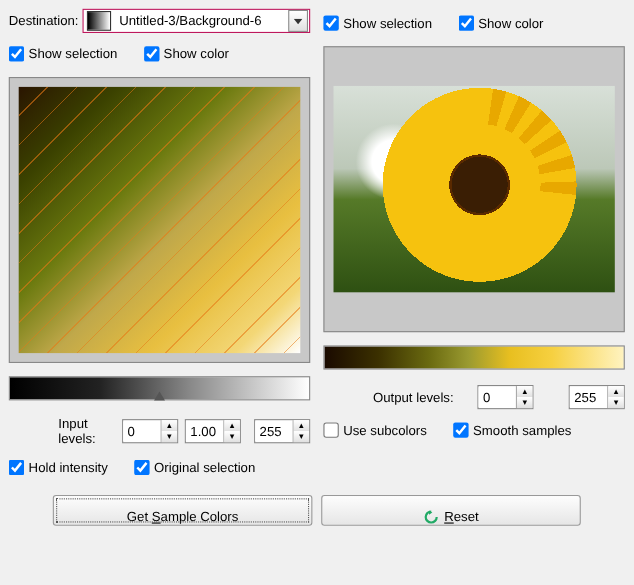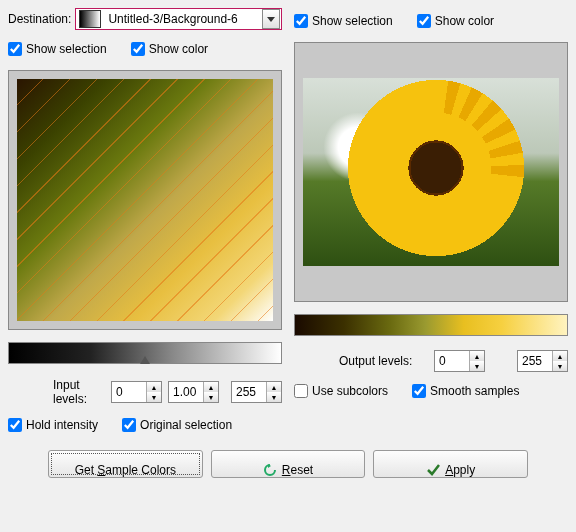--- a/index.html
+++ b/index.html
@@ -175,19 +175,13 @@
   <div class="btn focus">
     <span>Get <span class="u">S</span>ample Colors</span>
   </div>
   <div class="btn">
     <svg width="14" height="14" viewBox="0 0 14 14">
         <path d="M7 2 A5 5 0 1 0 12 7" fill="none" stroke="#2a6" stroke-width="2"></path>
         <path d="M5 1 L8 3 L5 5 Z" fill="#2a6"></path>
       </svg>
     <span><span class="u">R</span>eset</span>
   </div>
-  <div class="btn">
-    <svg width="14" height="14" viewBox="0 0 14 14">
-        <path d="M2 7 L6 11 L13 2" fill="none" stroke="#2a7a2a" stroke-width="2.5"></path>
-      </svg>
-    <span><span class="u">A</span>pply</span>
-  </div>
 </div>
 
 </body></html>

